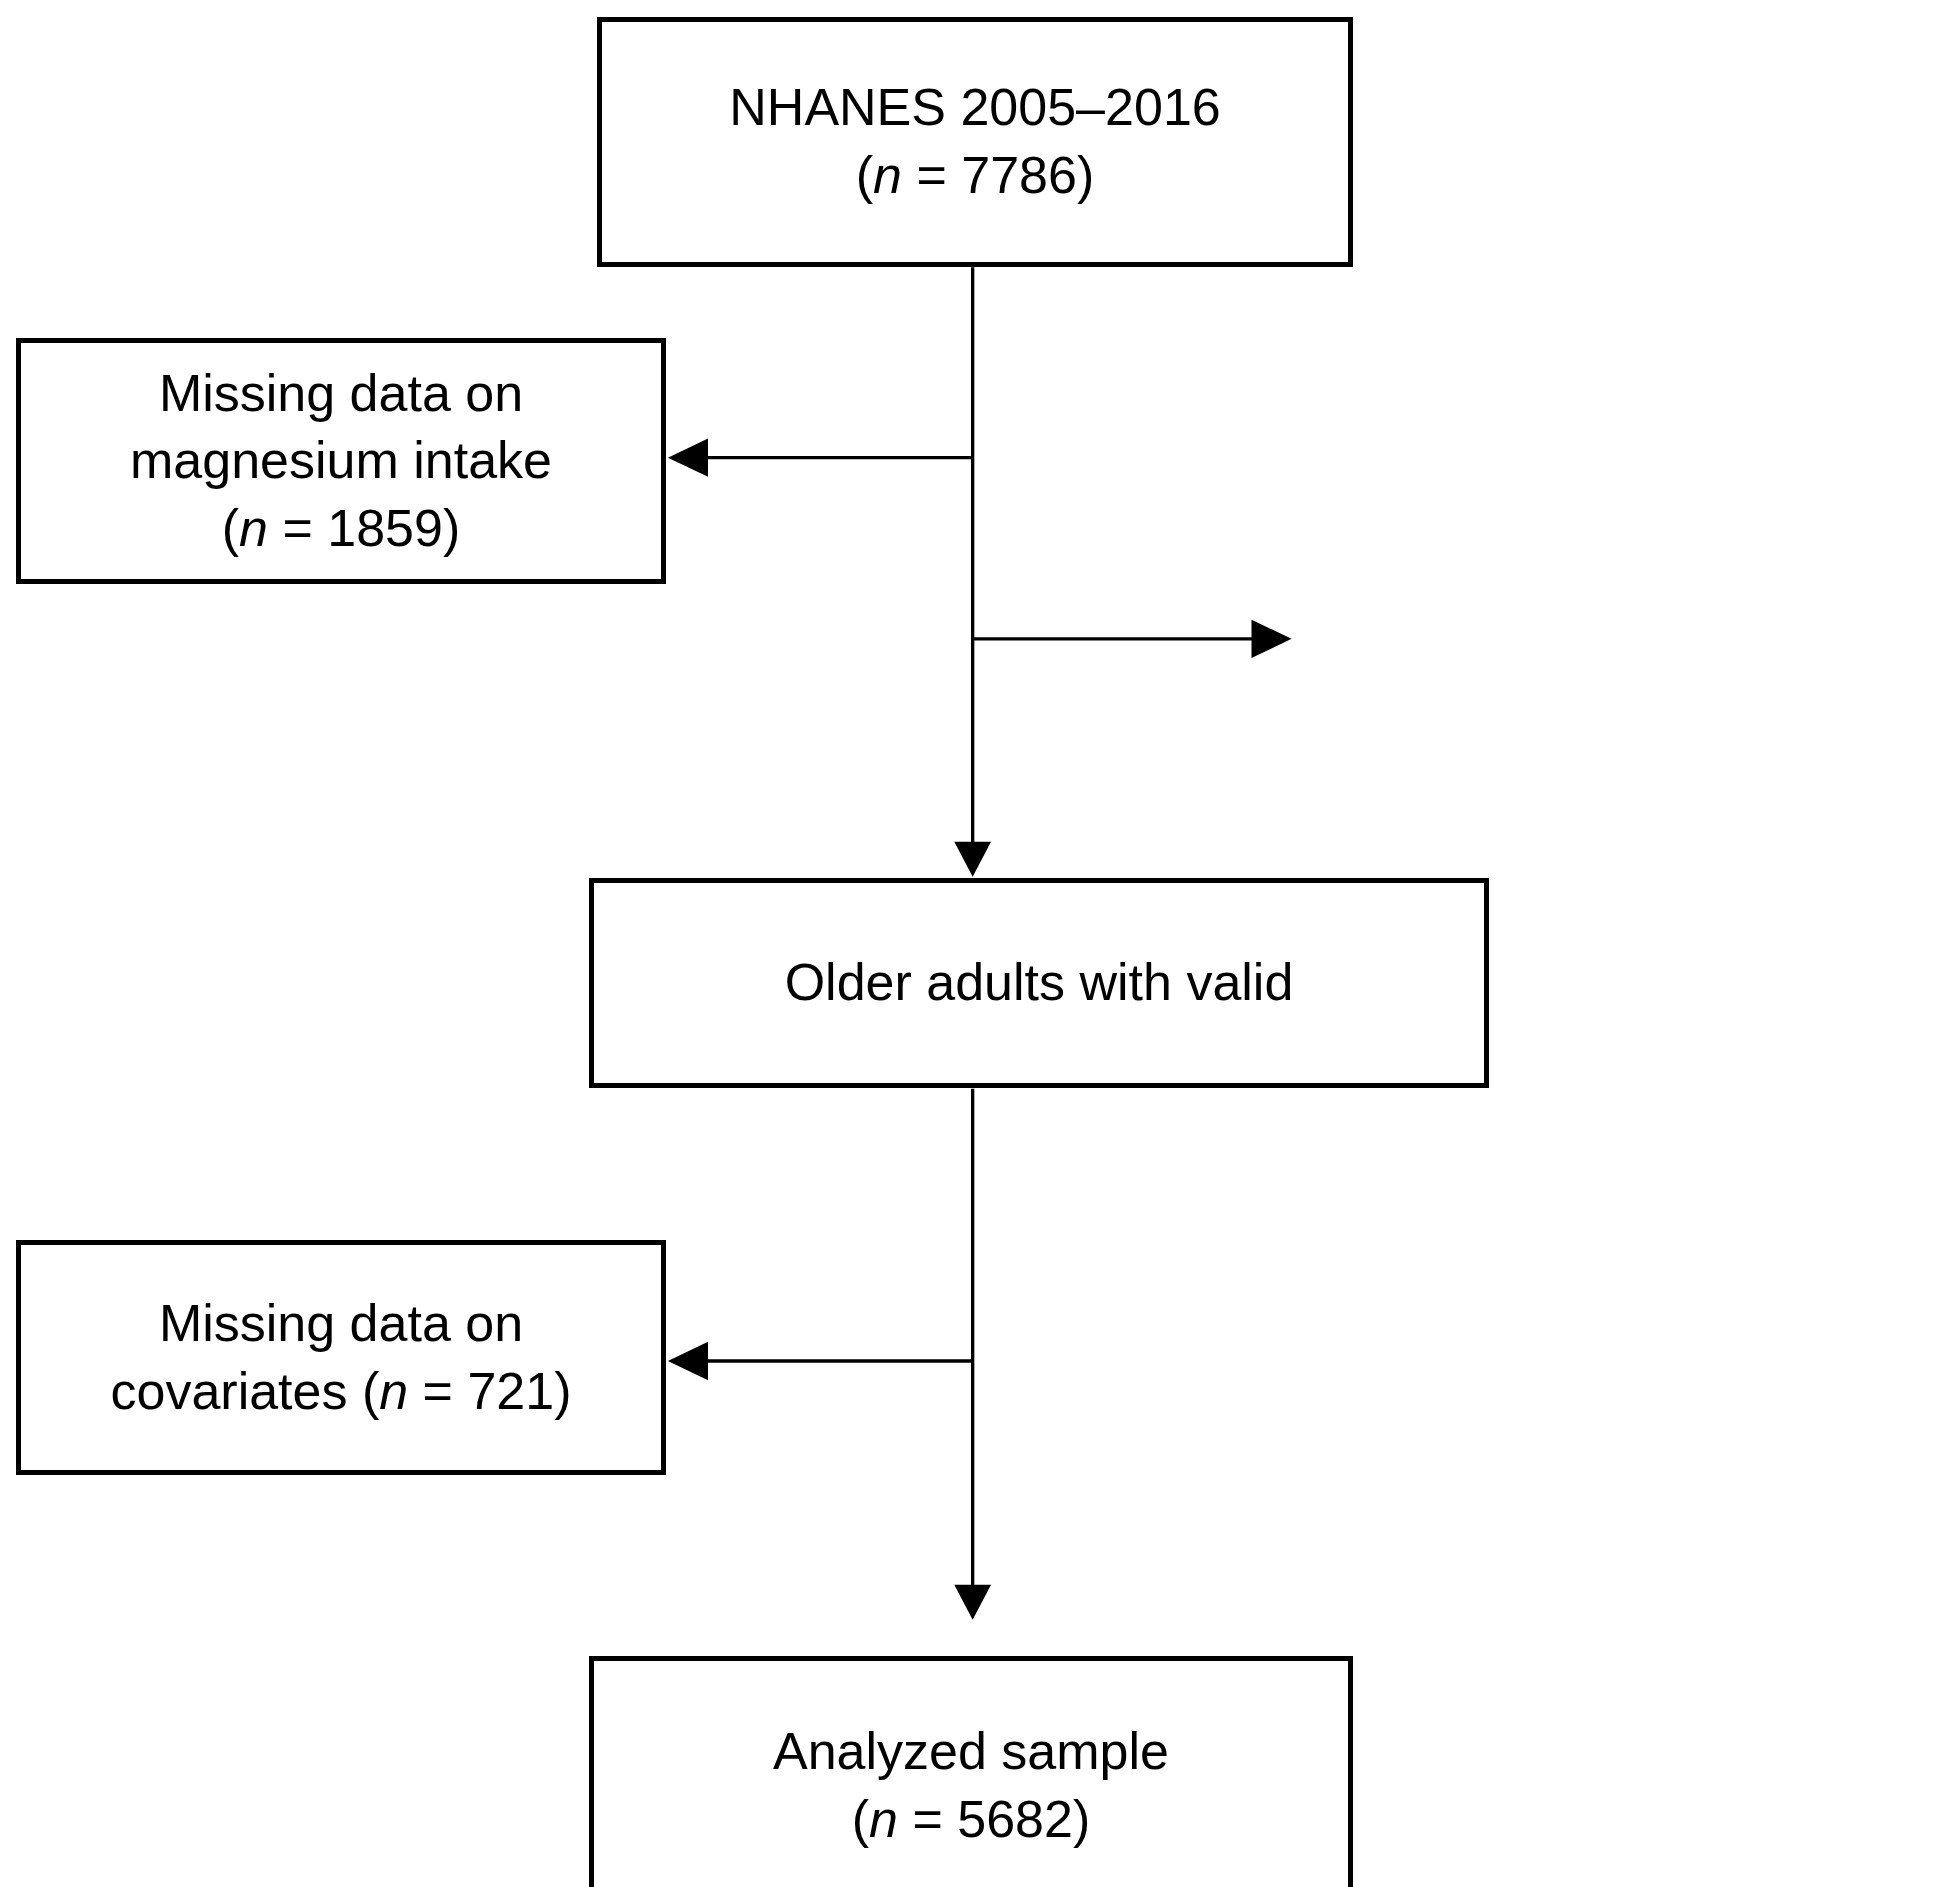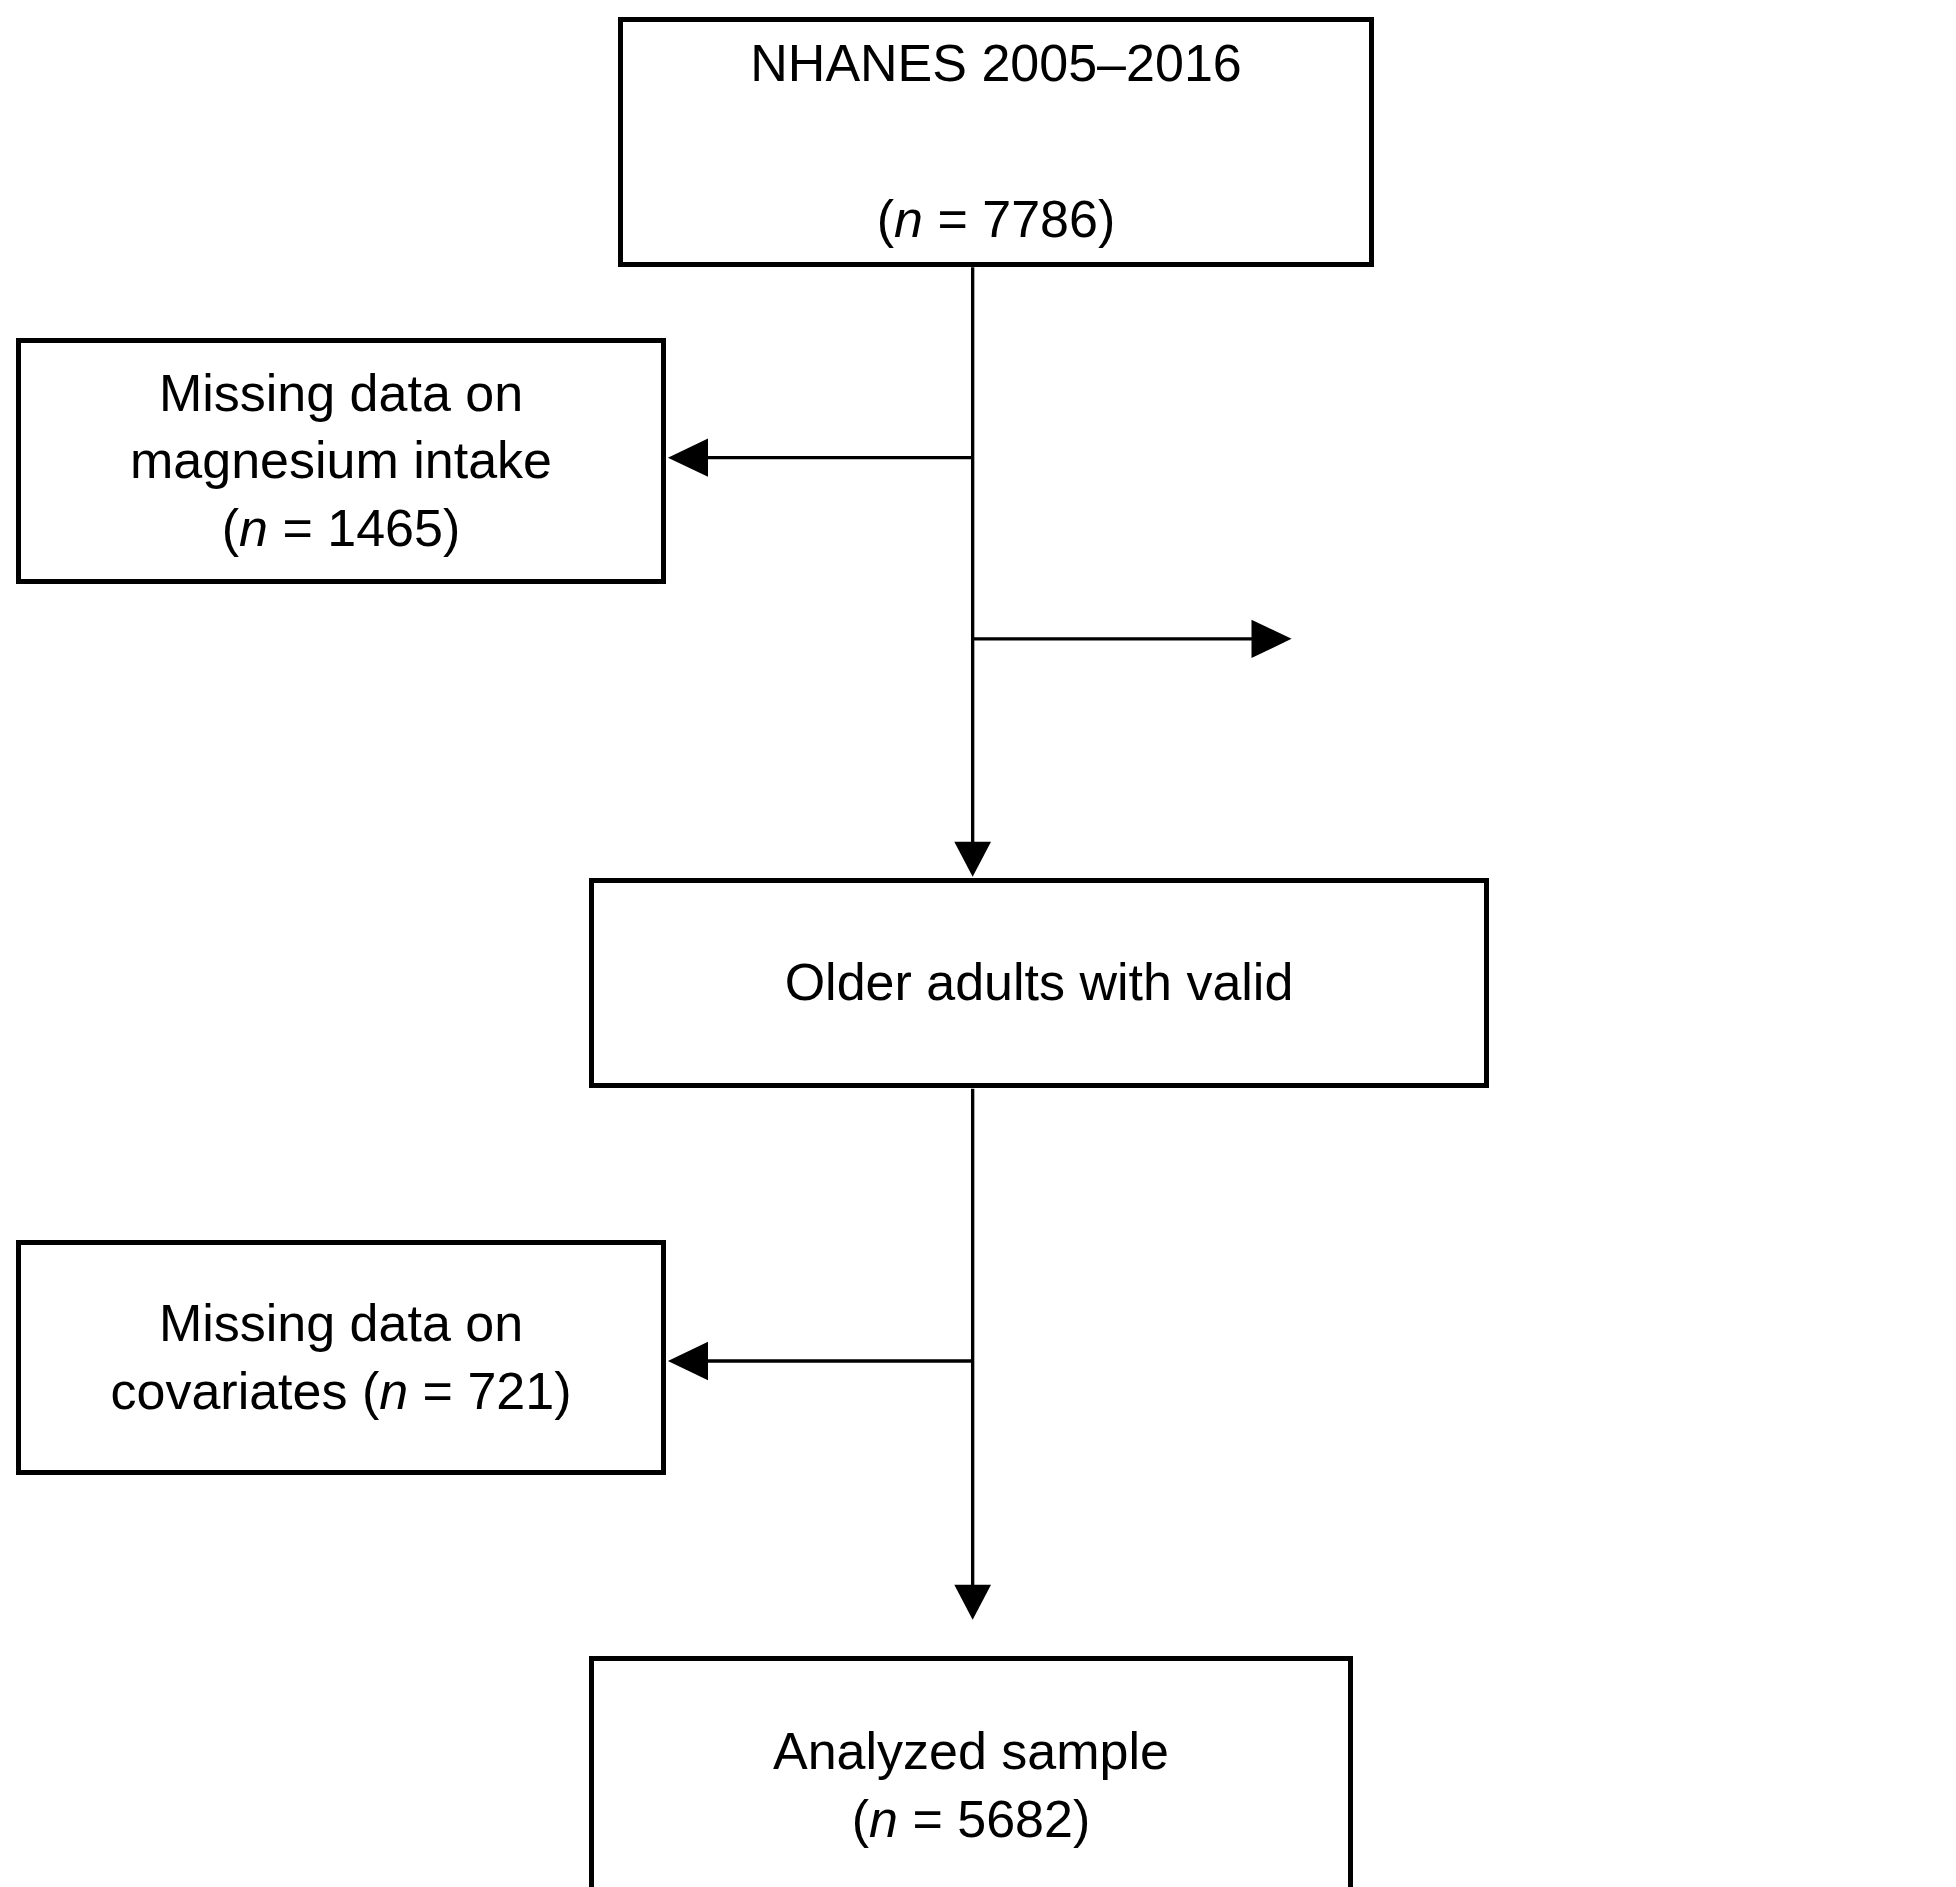--- a/index.html
+++ b/index.html
@@ -33,21 +33,21 @@
   svg.connectors {
     position: absolute;
     left: 0; top: 0;
     width: 1957px; height: 1888px;
     pointer-events: none;
   }
   svg.connectors line { stroke: #000000; stroke-width: 4; }
   svg.connectors polygon { fill: #000000; stroke: none; }
 
   
-  #box-population        { left: 618px;  top: 16.7px;   width: 756px; height: 250px; justify-content: space-between; }
+  #box-population        { left: 597px;  top: 16.7px;   width: 756px; height: 250px; }
   #box-missing-magnesium { left: 16px;   top: 338px;  width: 650px; height: 246px; }
   #box-above-99th        { left: 1292px; top: 447px;  width: 654px; height: 292px; }
   #box-valid-magnesium   { left: 589px;  top: 878px; width: 900px; height: 210px; }
   #box-missing-covariates{ left: 16px;   top: 1240px; width: 650px; height: 235px; }
   #box-analyzed          { left: 589px;  top: 1621px; width: 764px; height: 259px; margin-top: 35px; }
 </style>
 </head>
 <body>
 
 <div class="canvas">
@@ -71,21 +71,21 @@
   </svg>
 
   <div class="box" id="box-population">
     <span class="ln">NHANES 2005–2016</span>
     <span class="ln"><span class="npart">(</span><span class="nvar npart">n</span><span class="npart"> = 7786)</span></span>
   </div>
 
   <div class="box" id="box-missing-magnesium">
     <span class="ln">Missing data on</span>
     <span class="ln">magnesium intake</span>
-    <span class="ln"><span class="npart">(</span><span class="nvar npart">n</span><span class="npart"> = 1465)</span></span>
+    <span class="ln"><span class="npart">(</span><span class="nvar npart">n</span><span class="npart"> = 1859)</span></span>
   </div>
 
 
   <div class="box" id="box-valid-magnesium">
     <span class="ln">Older adults with valid</span>
   </div>
 
   <div class="box" id="box-missing-covariates">
     <span class="ln">Missing data on</span>
     <span class="ln"><span class="npart">covariates (</span><span class="nvar npart">n</span><span class="npart"> = 721)</span></span>

